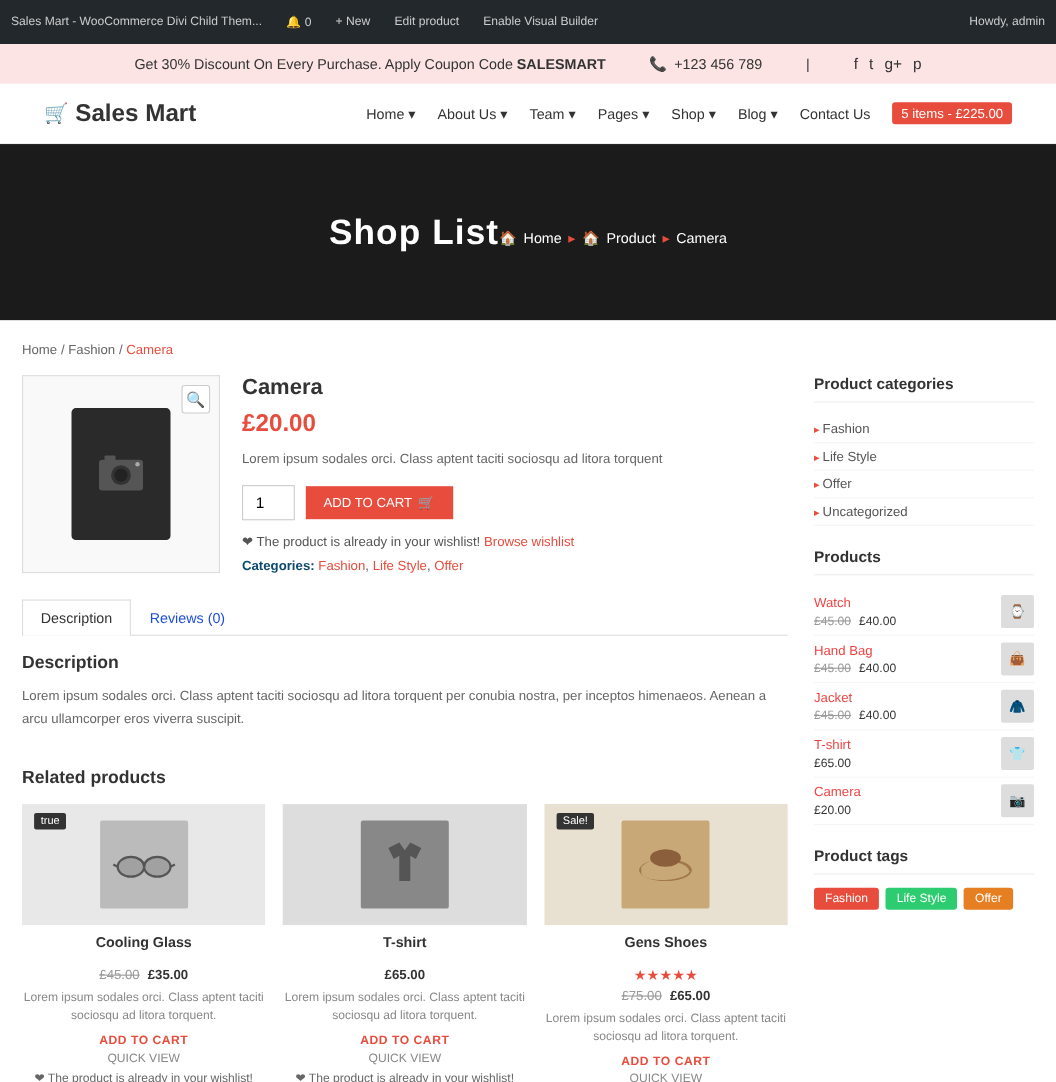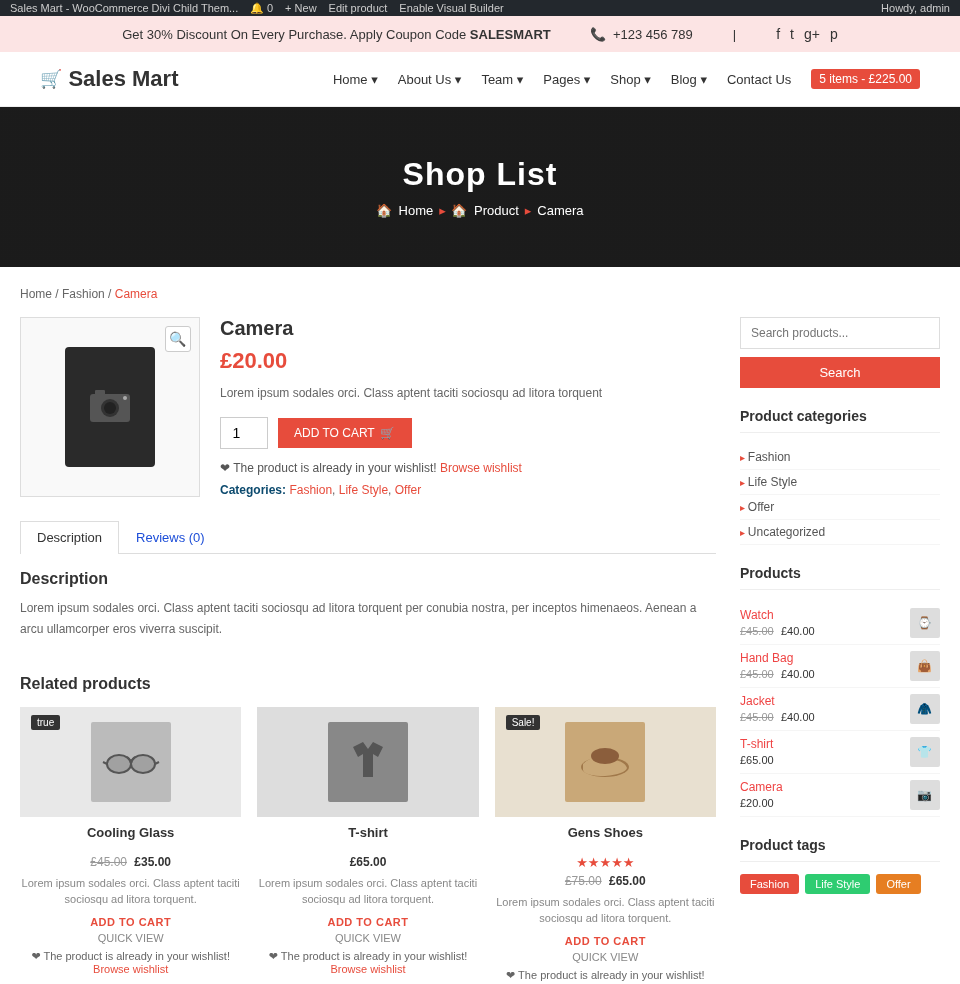--- a/index.html
+++ b/index.html
@@ -3,25 +3,25 @@
   <meta charset="utf-8">
   <style>
     * { margin: 0; padding: 0; box-sizing: border-box; }
     body { font-family: Arial, sans-serif; font-size: 13px; color: #333; background: #fff; }
 
     
     .admin-bar {
       background: #23282d;
       color: #aaa;
       font-size: 11px;
-      height: 16px;
+      height: 40px;
       display: flex;
       align-items: center;
       padding: 0 10px;
-      gap: 12px;
+      gap: 22px;
     }
     .admin-bar span { color: #ccc; }
     .admin-bar a { color: #ccc; text-decoration: none; }
 
     
     .site-header {
       display: flex;
       align-items: center;
       justify-content: space-between;
       padding: 14px 40px;
@@ -31,21 +31,21 @@
     .site-logo .cart-icon-logo { font-size: 18px; color: #e74c3c; }
     .main-nav { display: flex; gap: 20px; align-items: center; font-size: 13px; }
     .main-nav a { text-decoration: none; color: #333; }
     .cart-badge { background: #e74c3c; color: white; padding: 3px 8px; border-radius: 3px; font-size: 12px; }
 
     
     .hero {
       background: linear-gradient(rgba(0,0,0,0.6), rgba(0,0,0,0.6)), #444;
       height: 160px;
       display: flex;
-      flex-direction: column;
+      flex-direction: row;
       align-items: center;
       justify-content: center;
       color: white;
     }
     .hero h1 { font-size: 32px; font-weight: bold; letter-spacing: 1px; }
     .hero-breadcrumb { margin-top: 10px; font-size: 13px; display: flex; align-items: center; gap: 6px; }
     .hero-breadcrumb a { color: #fff; text-decoration: none; }
     .hero-breadcrumb .arrow { color: #e74c3c; }
 
     
@@ -397,28 +397,20 @@
               
             </div>
           </div>
 
         </div>
       </div>
     </div>
 
     <div class="sidebar">
 
-      <div class="sidebar-widget">
-        <div class="search-box">
-          <div class="search-input-wrap">
-            <input type="text" placeholder="Search products..." style="">
-          </div>
-          <button class="search-btn">Search</button>
-        </div>
-      </div>
 
       <div class="sidebar-widget">
         <div class="widget-title">Product categories</div>
         <ul class="cat-list">
           <li><a>Fashion</a></li>
           <li><a>Life Style</a></li>
           <li><a>Offer</a></li>
           <li><a>Uncategorized</a></li>
         </ul>
       </div>

